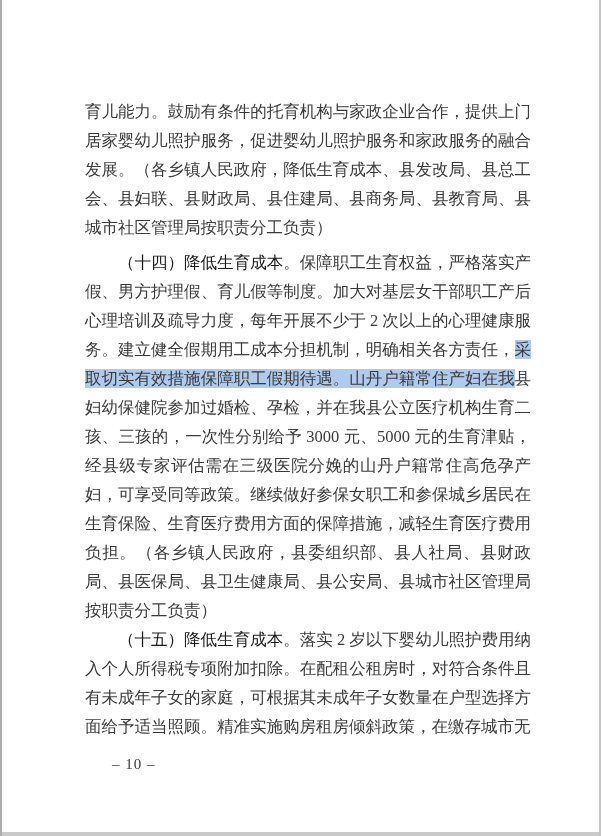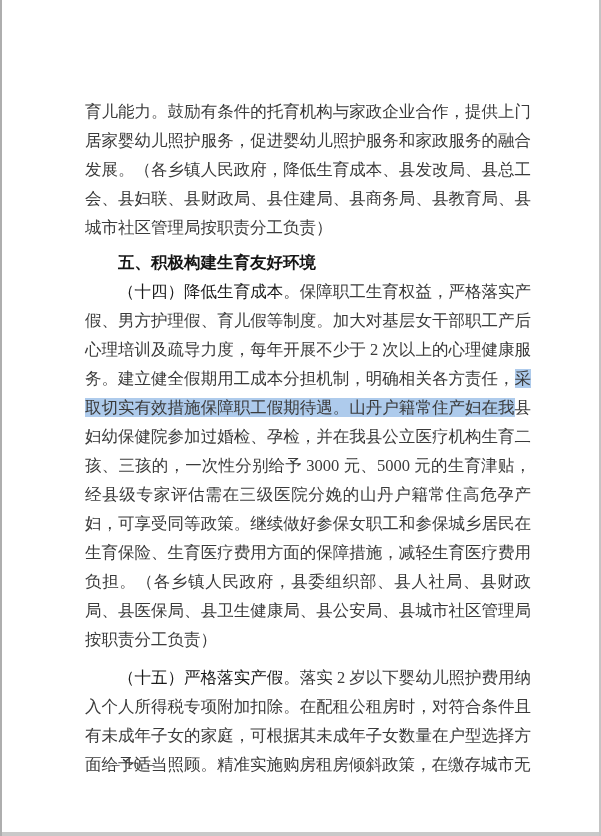--- a/index.html
+++ b/index.html
@@ -37,19 +37,18 @@
     position:absolute;left:84px;top:756px;
     font-size:15px;color:#3a3a3a;letter-spacing:1px;padding-left:26px;
   }
 </style>
 </head>
 <body style="--hl: #aecbec;">
 
 <div class="page">
   <div class="text-layer" id="paragraphs">
       <p class=""><span class="run-normal">育儿能力。鼓励有条件的托育机构与家政企业合作，提供上门居家婴幼儿照护服务，促进婴幼儿照护服务和家政服务的融合发展。（各乡镇人民政府，降低生育成本、县发改局、县总工会、县妇联、县财政局、县住建局、县商务局、县教育局、县城市社区管理局按职责分工负责）</span></p>
-      <p class="heading indent"><span class="run-heading">五、积极构建生育友好环境</span></p>
       <p class="indent"><span class="run-bold">（十四）降低生育成本。</span><span class="run-normal">保障职工生育权益，严格落实产假、男方护理假、育儿假等制度。加大对基层女干部职工产后心理培训及疏导力度，每年开展不少于 2 次以上的心理健康服务。建立健全假期用工成本分担机制，明确相关各方责任，</span><span class="run-highlight">采取切实有效措施保障职工假期待遇。山丹户籍常住产妇在我</span><span class="run-normal">县妇幼保健院参加过婚检、孕检，并在我县公立医疗机构生育二孩、三孩的，一次性分别给予 3000 元、5000 元的生育津贴，经县级专家评估需在三级医院分娩的山丹户籍常住高危孕产妇，可享受同等政策。继续做好参保女职工和参保城乡居民在生育保险、生育医疗费用方面的保障措施，减轻生育医疗费用负担。（各乡镇人民政府，县委组织部、县人社局、县财政局、县医保局、县卫生健康局、县公安局、县城市社区管理局按职责分工负责）</span></p>
-      <p class="indent"><span class="run-bold">（十五）严格落实产假。</span><span class="run-normal">落实 2 岁以下婴幼儿照护费用纳入个人所得税专项附加扣除。在配租公租房时，对符合条件且有未成年子女的家庭，可根据其未成年子女数量在户型选择方面给予适当照顾。精准实施购房租房倾斜政策，在缴存城市无</span></p>
+      <p class="indent"><span class="run-bold">（十五）降低生育成本。</span><span class="run-normal">落实 2 岁以下婴幼儿照护费用纳入个人所得税专项附加扣除。在配租公租房时，对符合条件且有未成年子女的家庭，可根据其未成年子女数量在户型选择方面给予适当照顾。精准实施购房租房倾斜政策，在缴存城市无</span></p>
     </div>
   <div class="page-number">– 10 –</div>
   <div class="bottom-edge"></div>
 </div>
 
 </body></html>

